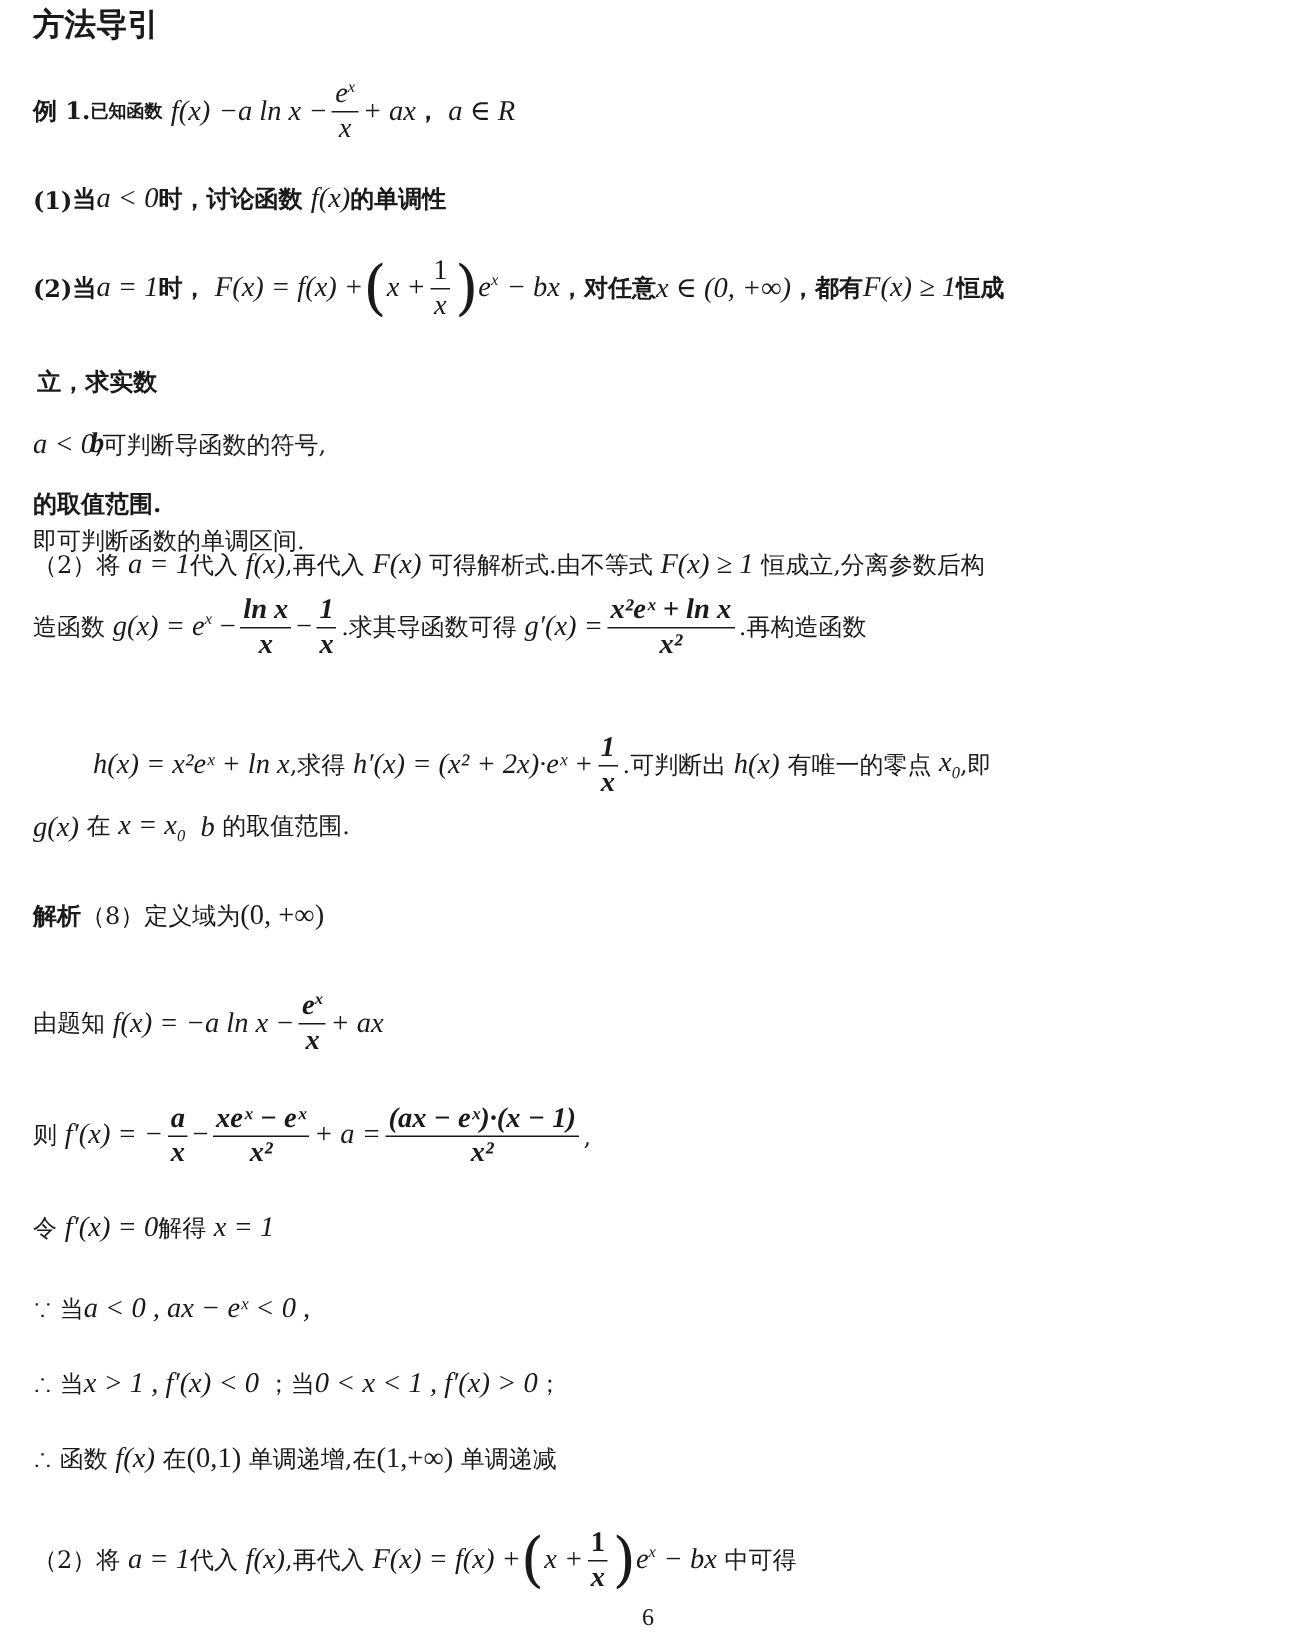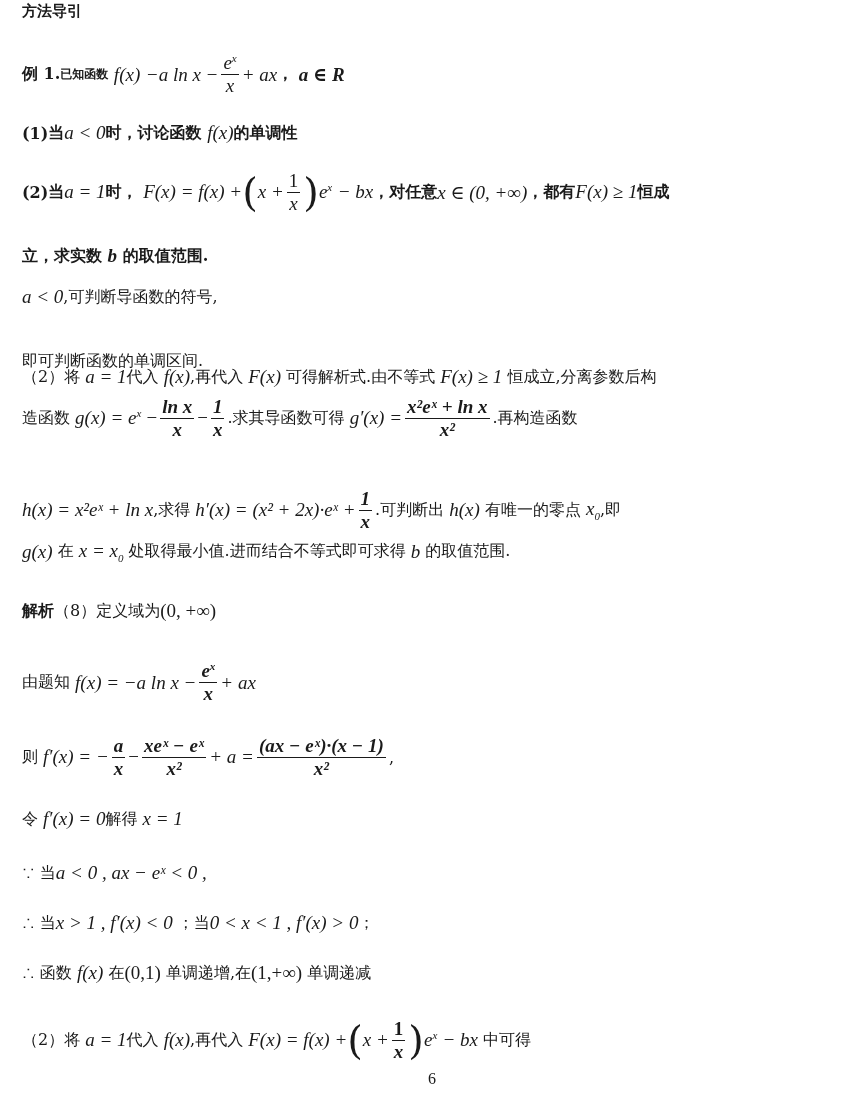--- a/index.html
+++ b/index.html
@@ -1,20 +1,20 @@
 <!DOCTYPE html>
 <html><head>
 <meta charset="utf-8">
 <style>
   html, body { margin:0; padding:0; background:#ffffff; }
   body { width:864px; height:1097px; position:relative; overflow:hidden;
          font-family:"DejaVu Serif","Liberation Serif",serif; color:#1a1a1a; }
   .line { position:absolute; left:22px; white-space:nowrap; font-size:16px; display:flex; align-items:center; }
   .bold { font-weight:bold; }
-  .heading { font-family:"DejaVu Sans","Liberation Sans",sans-serif; font-weight:bold; font-size:15px; }
+  .heading { font-family:"DejaVu Sans","Liberation Sans",sans-serif; font-weight:bold; font-size:21px; }
   .m { font-family:"Liberation Serif","DejaVu Serif",serif; font-size:19px; }
   .mi { font-style:italic; }
   .frac { display:inline-flex; flex-direction:column; align-items:center; vertical-align:middle; margin:0 3px;font-weight:bold; }
   .frac > span { padding:0 2px; line-height:1.15; }
   .frac > span.num { border-bottom:1px solid #1a1a1a; }
   .huge { font-size:40px; font-weight:normal; line-height:0.9; }
   sup { font-size:11px; }
   sub { font-size:11px; }
   .page-num { position:absolute; left:0; width:100%; text-align:center; top:1070px; font-size:16px; font-family:"Liberation Serif",serif; }
   .cn { font-size:12px; }
@@ -28,21 +28,21 @@
   <span>例 1.</span>
   <span class="cn">已知函数</span>&nbsp;
   <span class="m mi" style="font-weight:normal">f(x)</span>&nbsp;
   <span class="m mi" style="font-weight:normal">−a ln x −</span>
   <span class="frac m mi" style="font-weight:normal">
     <span class="num"><span>e</span><sup>x</sup></span>
     <span>x</span>
   </span>
   <span class="m mi" style="font-weight:normal">+ ax</span>
   <span>，</span>&nbsp;
-  <span class="m mi" style="font-weight:bold">a ∈ R</span>
+  <span class="m mi" style="font-weight:normal">a ∈ R</span>
 </div>
 
 <div class="line bold" style="top:122px;">
   <span>(1)</span><span>当</span>
   <span class="m mi" style="font-weight:normal">a &lt; 0</span>
   <span>时，讨论函数</span>&nbsp;
   <span class="m mi" style="font-weight:normal">f(x)</span>
   <span>的单调性</span>
 </div>
 
@@ -60,21 +60,21 @@
   <span class="huge">)</span>
   <span class="m mi" style="font-weight:normal"><span>e</span><sup>x</sup></span>&nbsp;
   <span class="m mi" style="font-weight:normal">− bx</span>
   <span>，对任意</span>
   <span class="m mi" style="font-weight:normal">x ∈ (0, +∞)</span>
   <span>，都有</span>
   <span class="m mi" style="font-weight:normal">F(x) ≥ 1</span>
   <span>恒成</span>
 </div>
 
-<div class="line bold" style="top:245px;">
+<div class="line bold" style="top:245px;flex-direction:column;">
   <span>立，求实数</span>&nbsp;<span class="m mi">b</span>&nbsp;<span>的取值范围.</span>
 </div>
 
 <div class="line" style="top:286px;">
     <span class="m mi">a &lt; 0</span>
     <span>,可判断导函数的符号,</span>
 </div>
 <div class="line" style="top:323px;margin-top:28px;">
     <span>即可判断函数的单调区间.</span>
   </div>
@@ -93,30 +93,30 @@
       <span class="num">1</span>
       <span>x</span>
     </span>
   <span>.求其导函数可得</span>&nbsp;<span class="m mi">g′(x) =</span>
   <span class="frac m mi">
       <span class="num">x²eˣ + ln x</span>
       <span>x²</span>
     </span>
   <span>.再构造函数</span>
 </div>
-<div class="line" style="top:488px;">
+<div class="line" style="top:488px;margin-left:40px;">
   <span class="m mi">h(x) = x²eˣ + ln x</span><span>,求得</span>&nbsp;<span class="m mi">h′(x) = (x² + 2x)·eˣ +</span>
   <span class="frac m mi">
       <span class="num">1</span>
       <span>x</span>
     </span>
   <span>.可判断出</span>&nbsp;<span class="m mi">h(x)</span>&nbsp;<span>有唯一的零点</span>&nbsp;<span class="m mi"><span>x</span><sub>0</sub></span><span>,即</span>
 </div>
 <div class="line" style="top:540px;">
-  <span class="m mi">g(x)</span>&nbsp;<span>在</span>&nbsp;<span class="m mi"><span>x = x</span><sub>0</sub></span>&nbsp;<span>处取得最小值.进而结合不等式即可求得</span>&nbsp;<span class="m mi">b</span>&nbsp;<span>的取值范围.</span>
+  <span class="m mi">g(x)</span>&nbsp;<span>在</span>&nbsp;<span class="m mi"><span>x = x</span><sub>0</sub></span>&nbsp;&nbsp;<span class="m mi">b</span>&nbsp;<span>的取值范围.</span>
 </div>
 
 <div class="line" style="top:600px;">
   <span class="bold">解析</span>
     <span>（8）定义域为</span>
     <span class="m">(0, +∞)</span>
 </div>
 <div class="line" style="top:660px;">
   <span>由题知</span>&nbsp;<span class="m mi">f(x) = −a ln x −</span>
   <span class="frac m mi">

